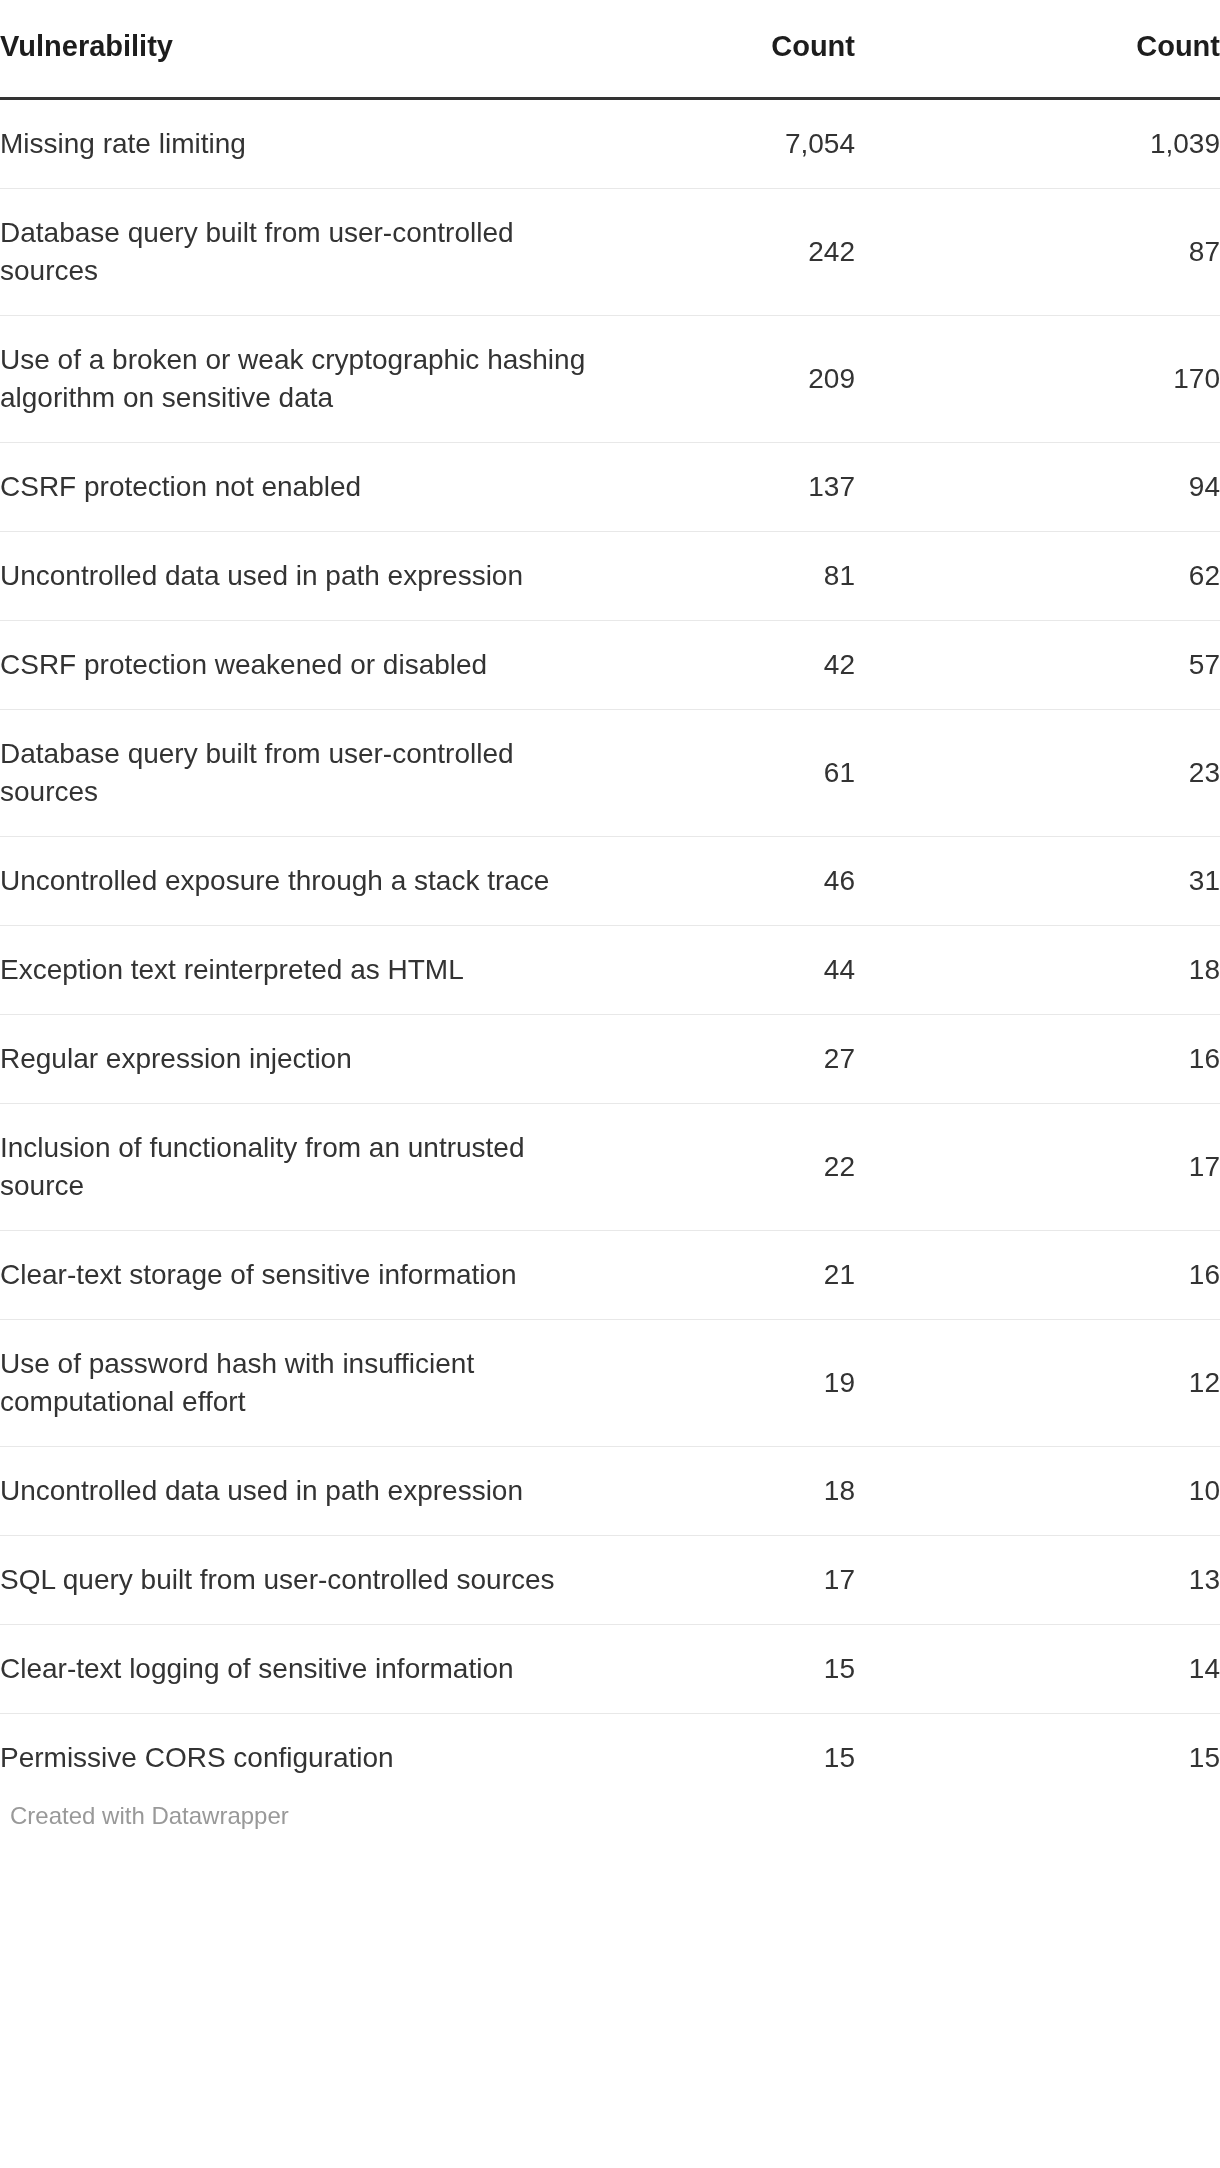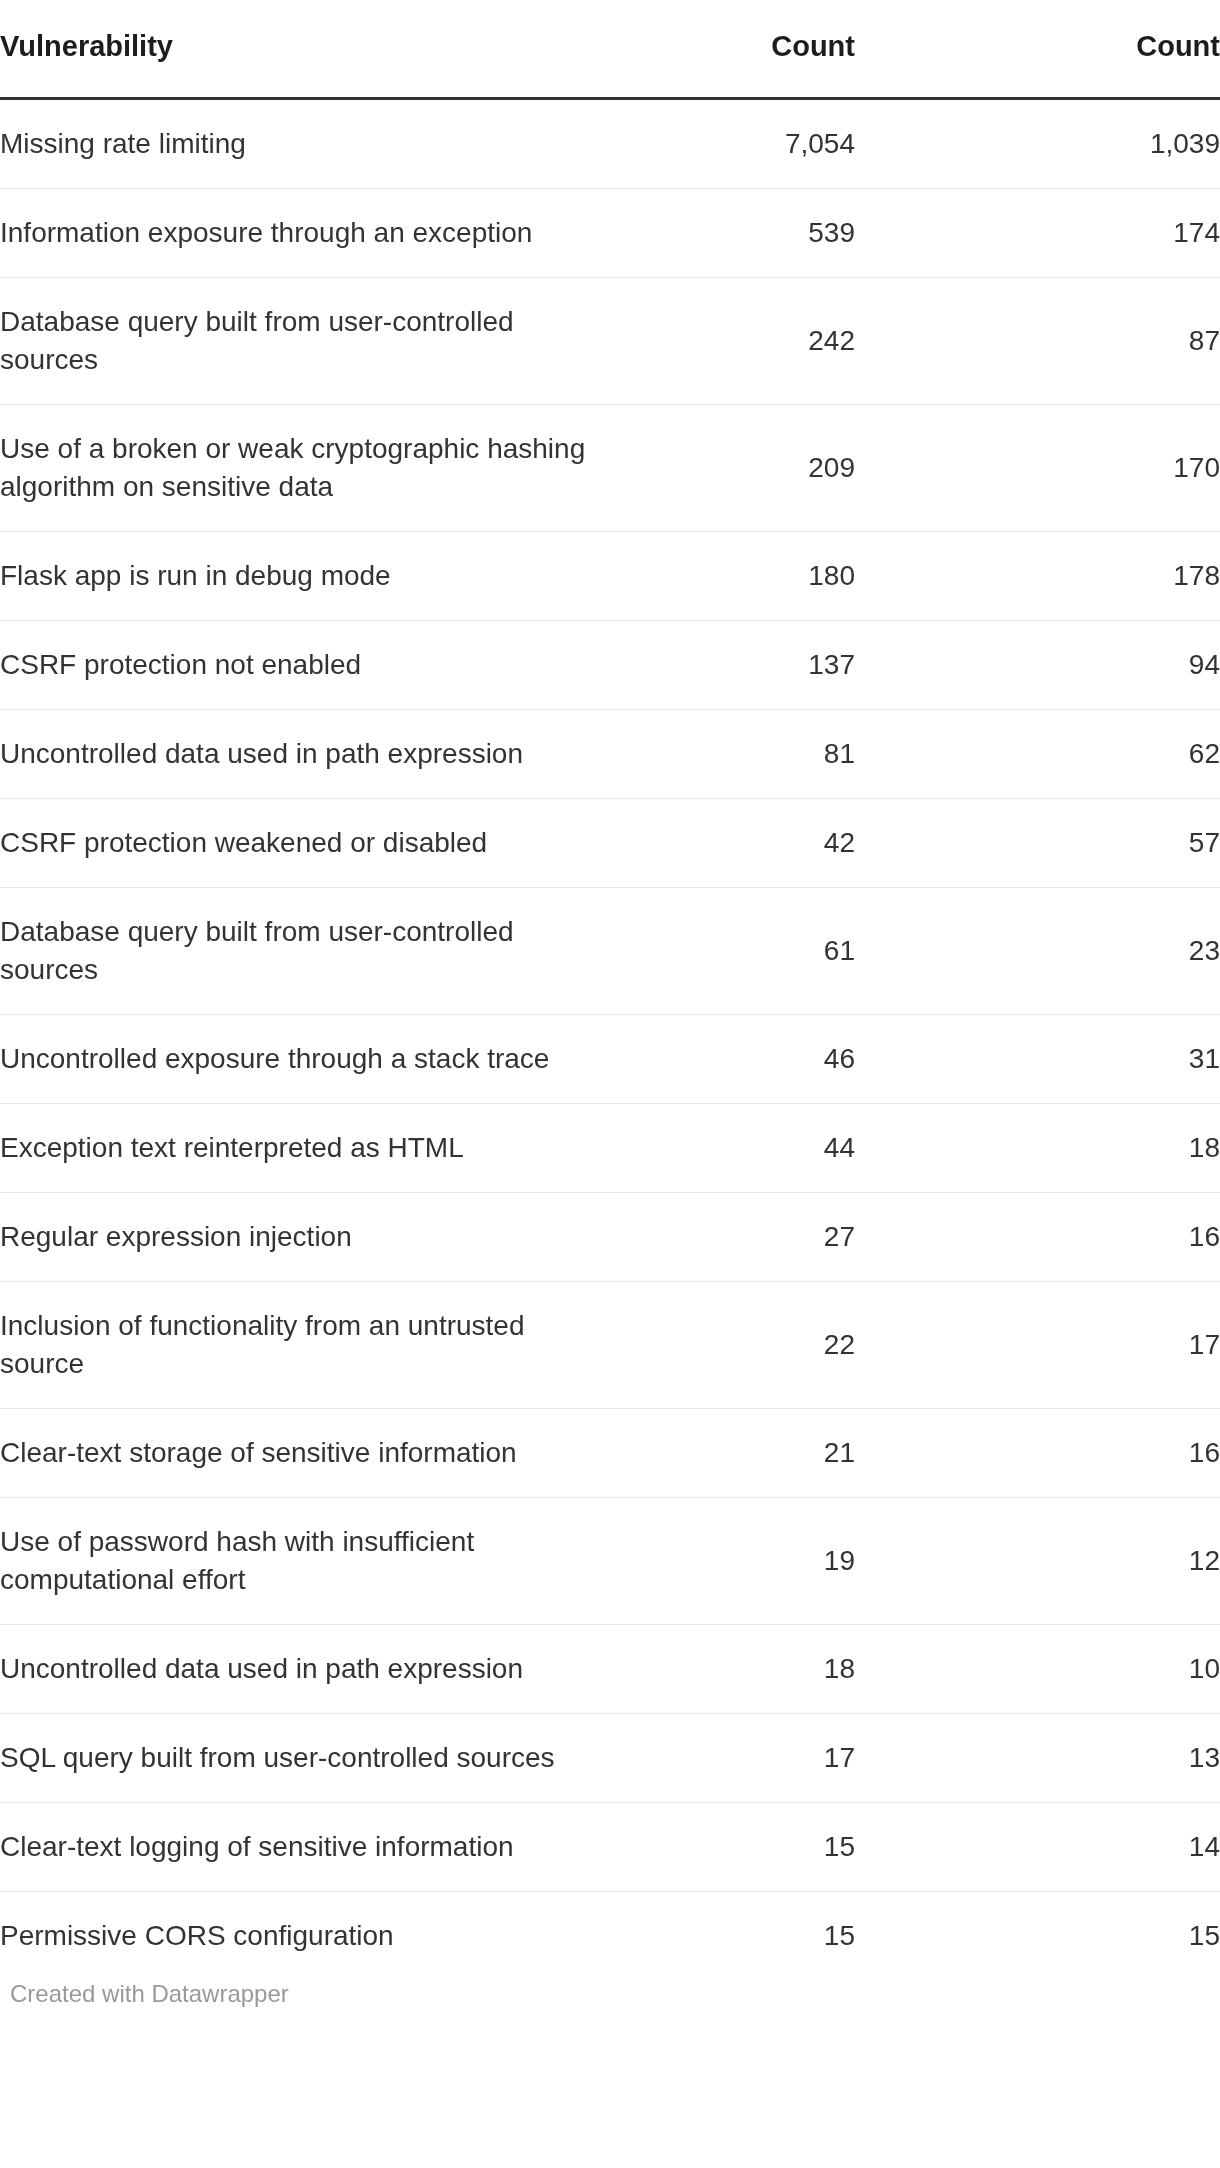--- a/index.html
+++ b/index.html
@@ -71,38 +71,28 @@
         <th class="col-num-last">Count</th>
       </tr>
     </thead>
     <tbody id="table-body">
         <tr>
       <td class="cell-label">Missing rate limiting</td>
       <td class="cell-num">7,054</td>
       <td class="cell-num-last">1,039</td>
     </tr>
         <tr>
-      <td class="cell-label">Information exposure through an exception</td>
-      <td class="cell-num">539</td>
-      <td class="cell-num-last">174</td>
-    </tr>
-        <tr>
       <td class="cell-label">Database query built from user-controlled sources</td>
       <td class="cell-num">242</td>
       <td class="cell-num-last">87</td>
     </tr>
         <tr>
       <td class="cell-label">Use of a broken or weak cryptographic hashing algorithm on sensitive data</td>
       <td class="cell-num">209</td>
       <td class="cell-num-last">170</td>
-    </tr>
-        <tr>
-      <td class="cell-label">Flask app is run in debug mode</td>
-      <td class="cell-num">180</td>
-      <td class="cell-num-last">178</td>
     </tr>
         <tr>
       <td class="cell-label">CSRF protection not enabled</td>
       <td class="cell-num">137</td>
       <td class="cell-num-last">94</td>
     </tr>
         <tr>
       <td class="cell-label">Uncontrolled data used in path expression</td>
       <td class="cell-num">81</td>
       <td class="cell-num-last">62</td>

